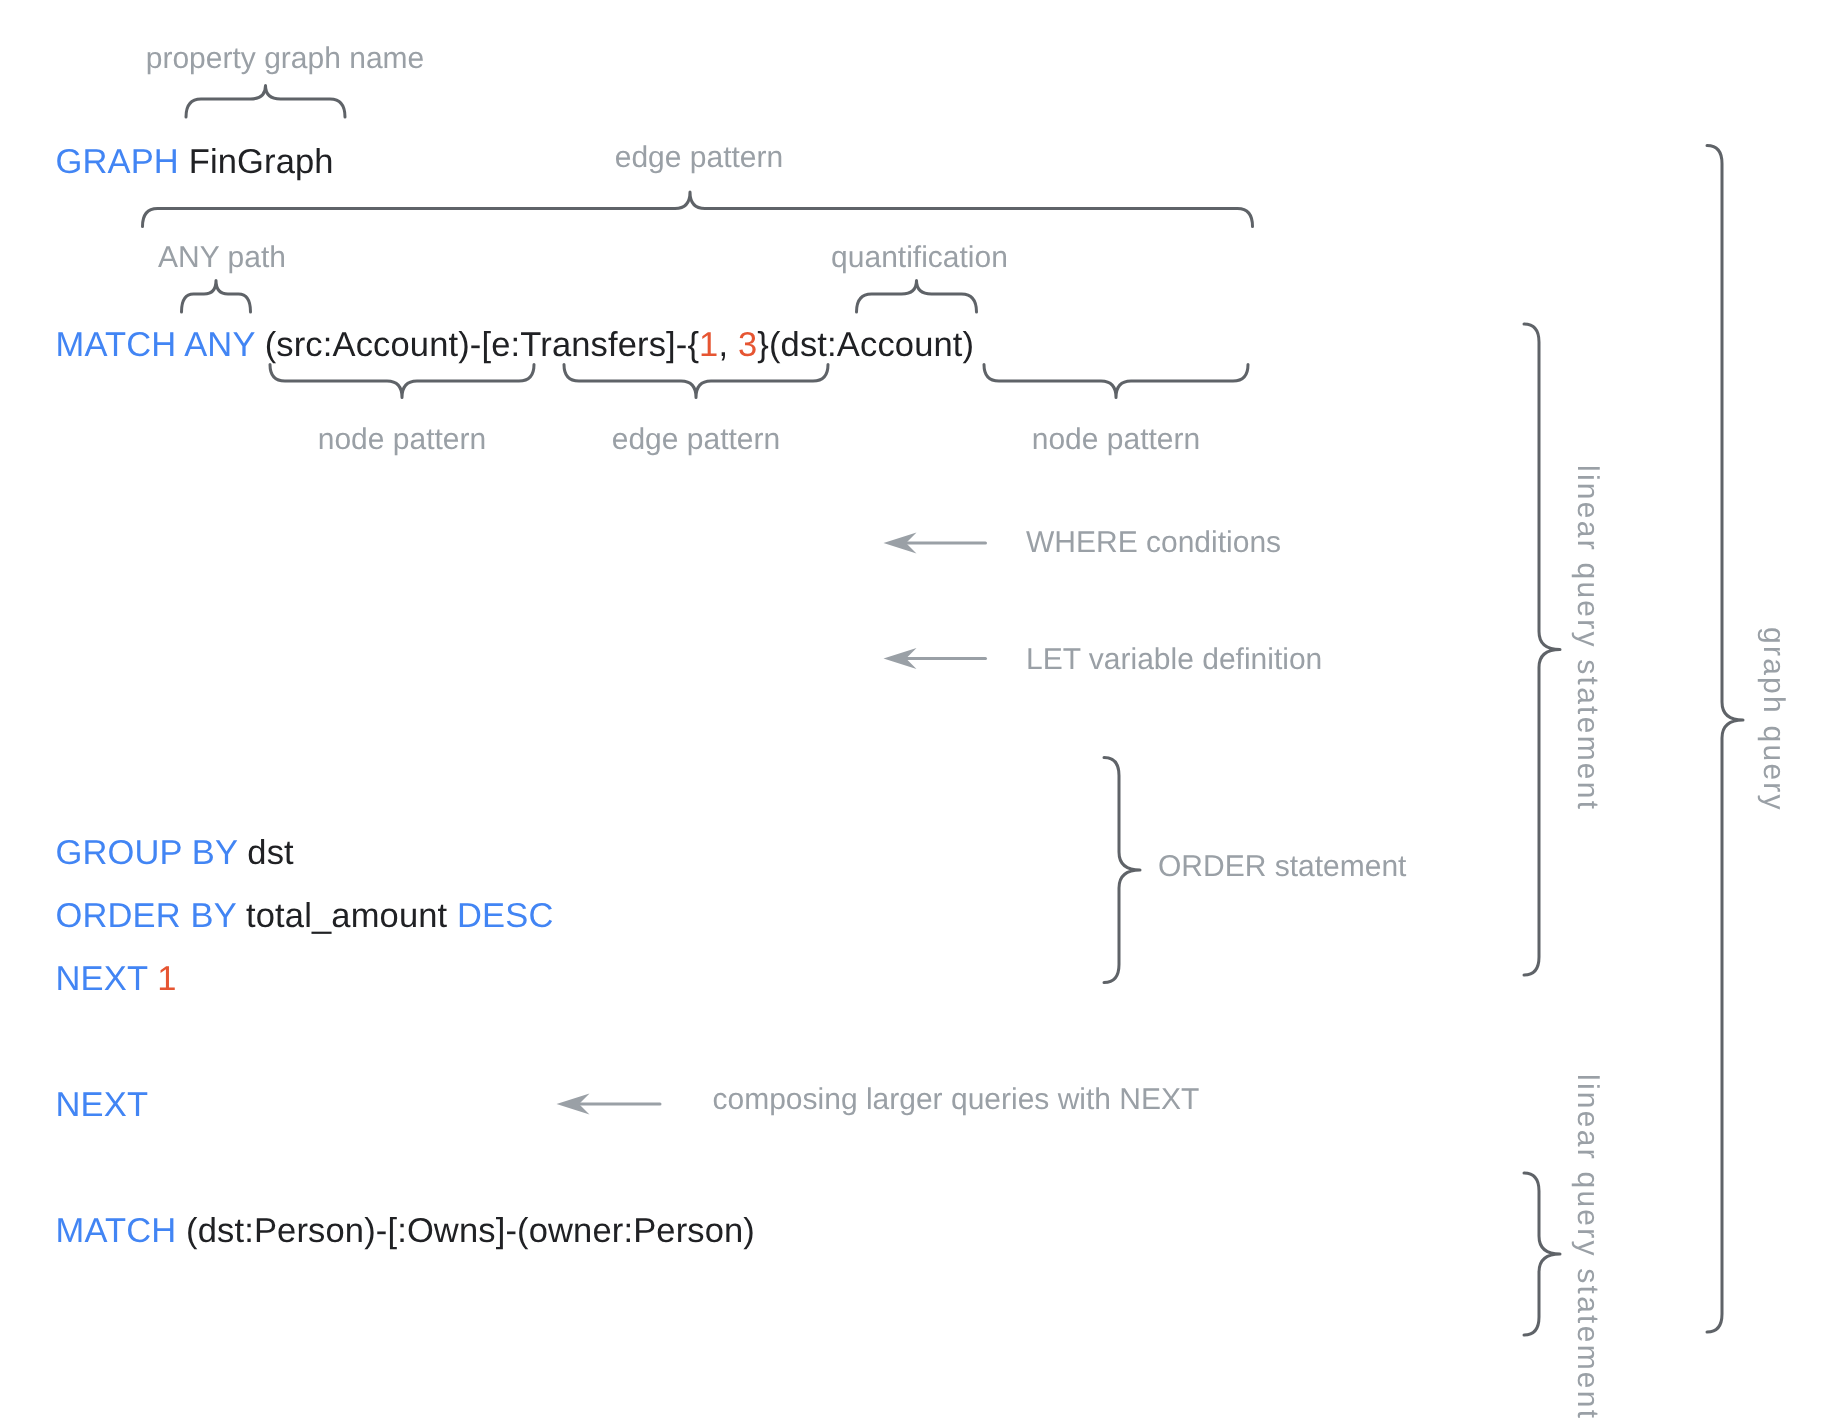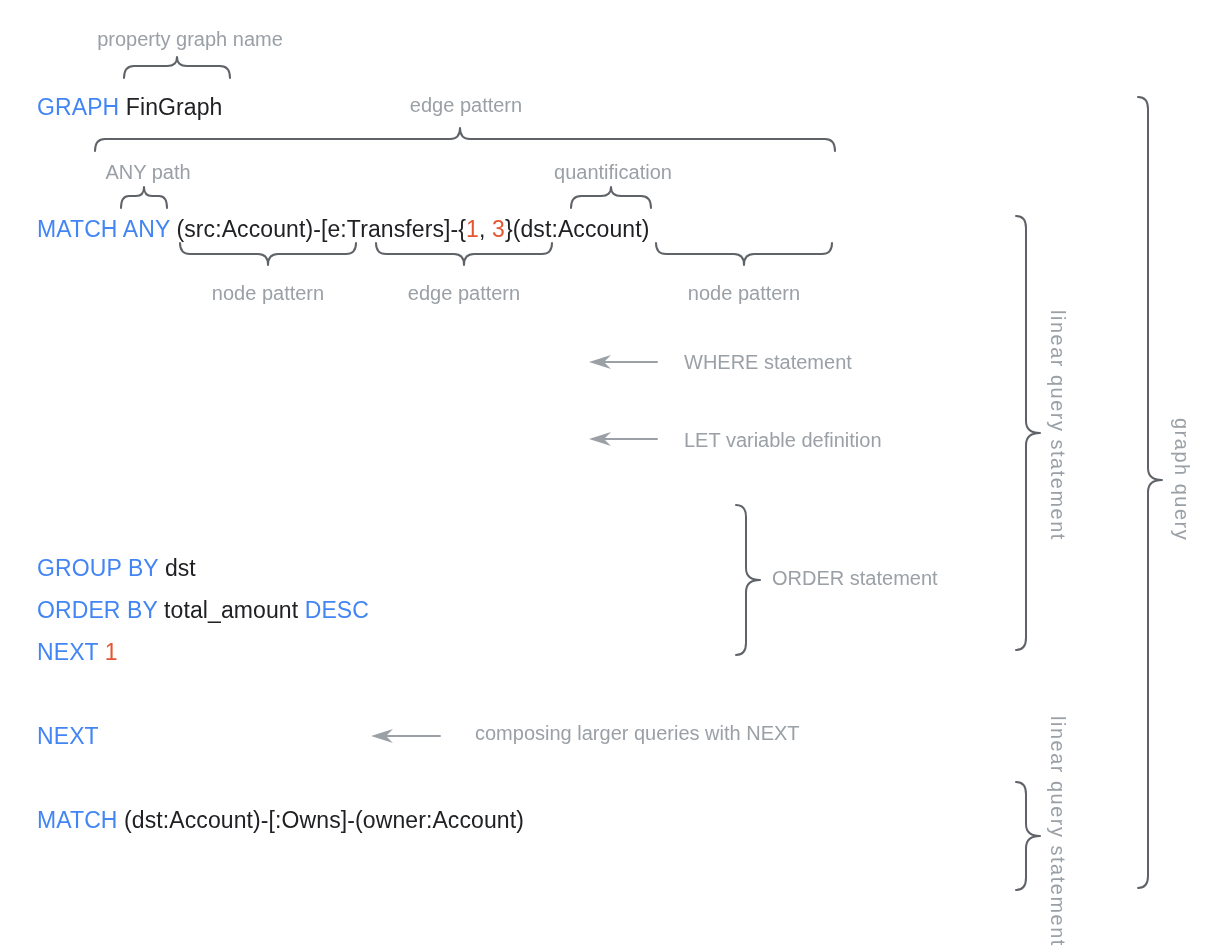--- a/index.html
+++ b/index.html
@@ -63,30 +63,30 @@
     </g>
   </svg>
 
   <div class="glabel center" style="left:190px; top:28px">property graph name</div>
   <div class="glabel center" style="left:466px; top:94px">edge pattern</div>
   <div class="glabel center" style="left:148px; top:161px">ANY path</div>
   <div class="glabel center" style="left:613px; top:161px">quantification</div>
   <div class="glabel center" style="left:268px; top:282px">node pattern</div>
   <div class="glabel center" style="left:464px; top:282px">edge pattern</div>
   <div class="glabel center" style="left:744px; top:282px">node pattern</div>
-  <div class="glabel" style="left:684px; top:351px">WHERE statement</div>
+  <div class="glabel" style="left:684px; top:351px">WHERE conditions</div>
   <div class="glabel" style="left:684px; top:429px">LET variable definition</div>
   <div class="glabel" style="left:772px; top:567px">ORDER statement</div>
   <div class="glabel" style="left:475px; top:722px">composing larger queries with NEXT</div>
 
   <div class="vlabel" style="left:1046px; top:310px">linear query statement</div>
   <div class="vlabel" style="left:1046px; top:716px">linear query statement</div>
   <div class="vlabel" style="left:1170px; top:418px">graph query</div>
 
   <div class="code" style="top:92px"><span class="tok-kw">GRAPH</span><span class="tok-pl"> FinGraph</span></div>
   <div class="code" style="top:214px"><span class="tok-kw">MATCH ANY</span><span class="tok-pl"> (src:Account)-[e:Transfers]-{</span><span class="tok-num">1</span><span class="tok-pl">, </span><span class="tok-num">3</span><span class="tok-pl">}(dst:Account)</span></div>
   <div class="code" style="top:595px"><span class="tok-kw">ORDER BY</span><span class="tok-pl"> total_amount </span><span class="tok-kw">DESC</span></div>
   <div class="code" style="top:553px"><span class="tok-kw">GROUP BY</span><span class="tok-pl"> dst</span></div>
   <div class="code" style="top:637px"><span class="tok-kw">NEXT</span><span class="tok-pl"> </span><span class="tok-num">1</span></div>
   <div class="code" style="top:721px"><span class="tok-kw">NEXT</span></div>
-  <div class="code" style="top:805px"><span class="tok-kw">MATCH</span><span class="tok-pl"> (dst:Account)-[:Owns]-(owner:Account)</span></div>
+  <div class="code" style="top:805px"><span class="tok-kw">MATCH</span><span class="tok-pl"> (dst:Person)-[:Owns]-(owner:Person)</span></div>
 
 </div>
 
 </body></html>

